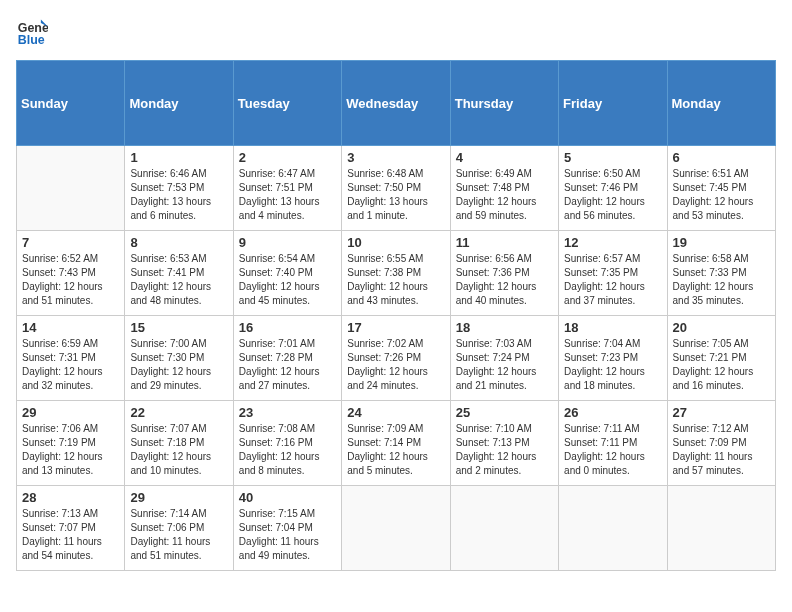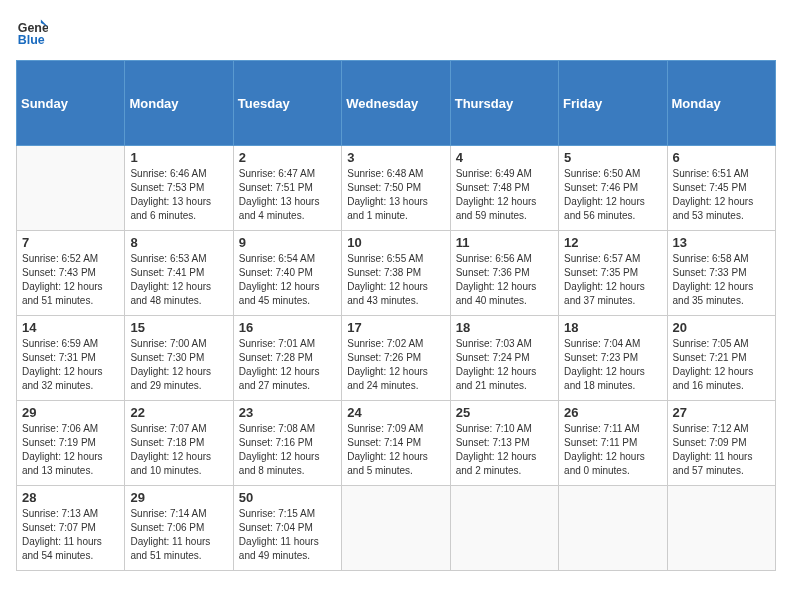--- a/index.html
+++ b/index.html
@@ -153,21 +153,21 @@
         </td>
         <td>
           <div class="day-num">11</div>
           <div class="day-info">Sunrise: 6:56 AM<br>Sunset: 7:36 PM<br>Daylight: 12 hours<br>and 40 minutes.</div>
         </td>
         <td>
           <div class="day-num">12</div>
           <div class="day-info">Sunrise: 6:57 AM<br>Sunset: 7:35 PM<br>Daylight: 12 hours<br>and 37 minutes.</div>
         </td>
         <td>
-          <div class="day-num">13</div>
+          <div class="day-num">19</div>
           <div class="day-info">Sunrise: 6:58 AM<br>Sunset: 7:33 PM<br>Daylight: 12 hours<br>and 35 minutes.</div>
         </td>
       </tr>
       <tr>
         <td>
           <div class="day-num">14</div>
           <div class="day-info">Sunrise: 6:59 AM<br>Sunset: 7:31 PM<br>Daylight: 12 hours<br>and 32 minutes.</div>
         </td>
         <td>
           <div class="day-num">15</div>
@@ -227,21 +227,21 @@
       <tr>
         <td>
           <div class="day-num">28</div>
           <div class="day-info">Sunrise: 7:13 AM<br>Sunset: 7:07 PM<br>Daylight: 11 hours<br>and 54 minutes.</div>
         </td>
         <td>
           <div class="day-num">29</div>
           <div class="day-info">Sunrise: 7:14 AM<br>Sunset: 7:06 PM<br>Daylight: 11 hours<br>and 51 minutes.</div>
         </td>
         <td>
-          <div class="day-num">50</div>
+          <div class="day-num">40</div>
           <div class="day-info">Sunrise: 7:15 AM<br>Sunset: 7:04 PM<br>Daylight: 11 hours<br>and 49 minutes.</div>
         </td>
         <td class="empty"></td>
         <td class="empty"></td>
         <td class="empty"></td>
         <td class="empty"></td>
       </tr>
     </tbody>
 </table>
 

